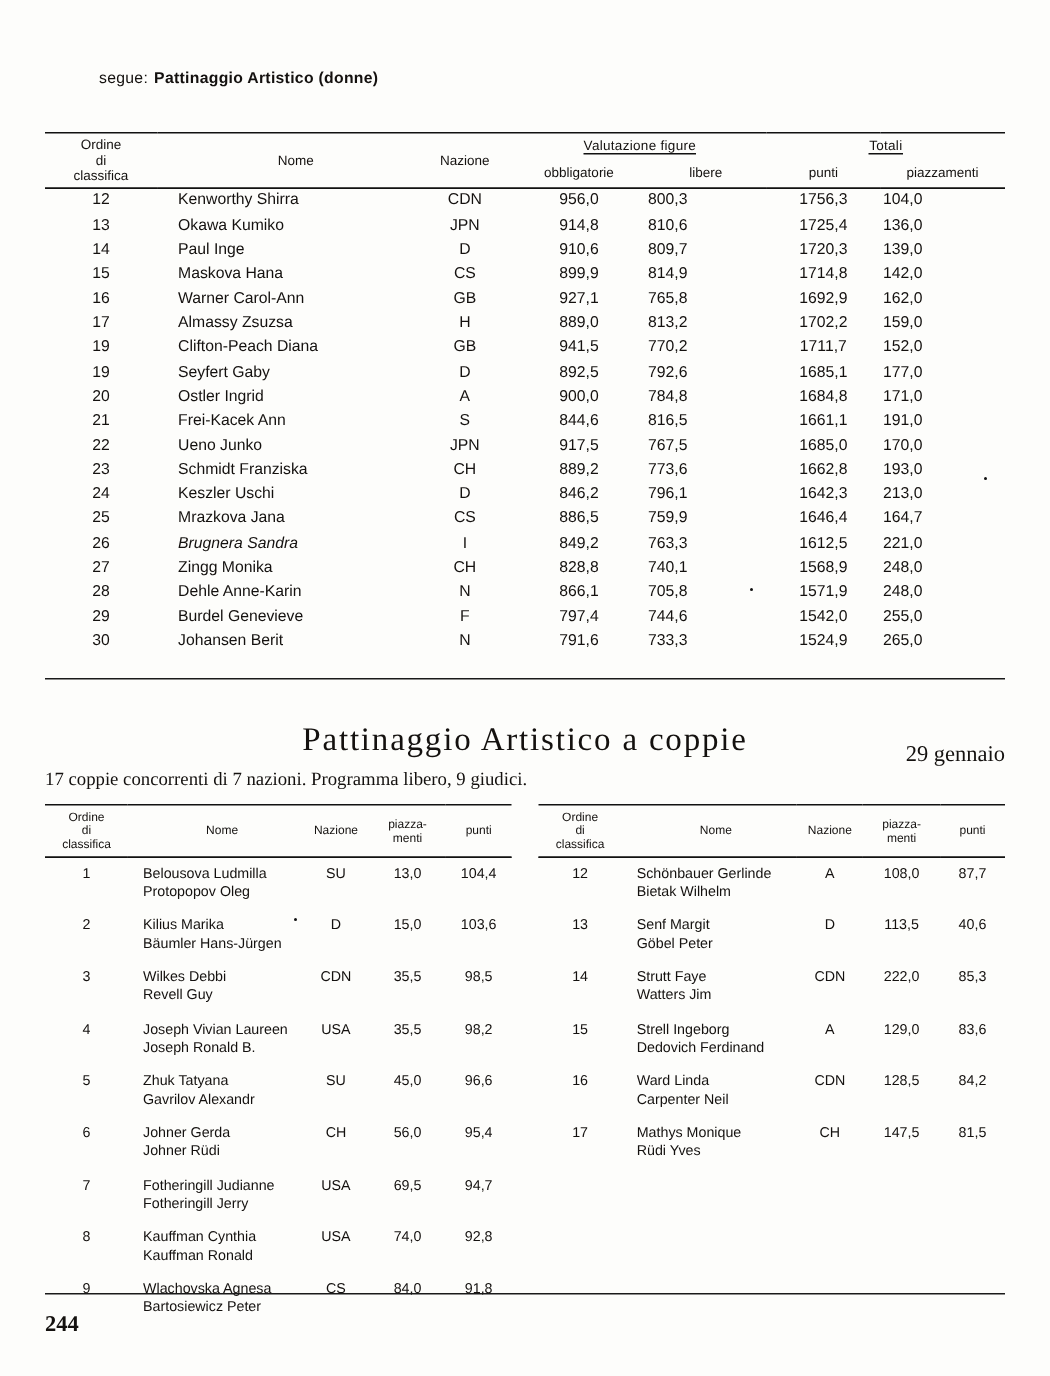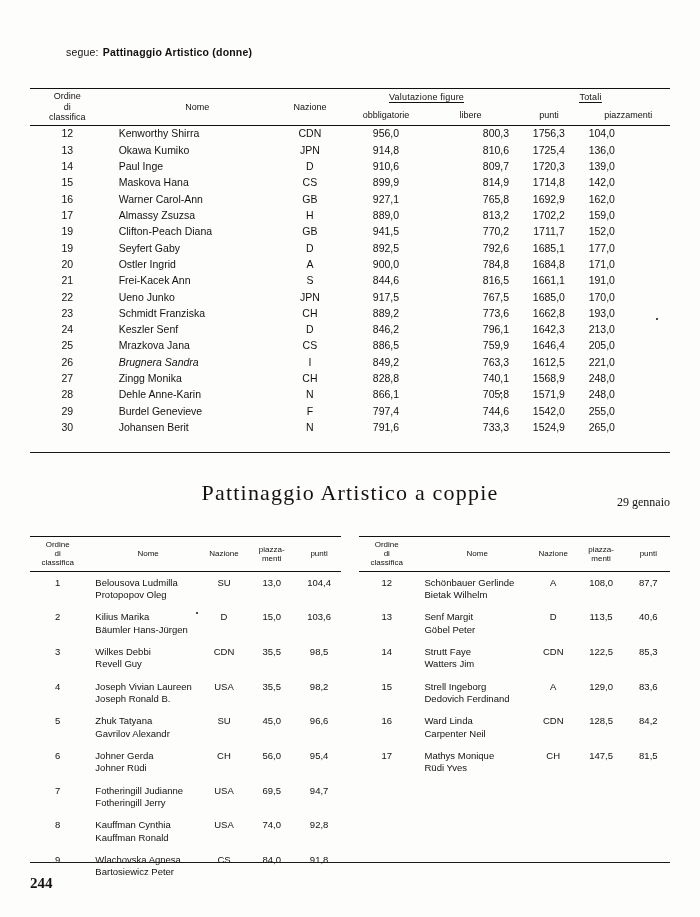--- a/index.html
+++ b/index.html
@@ -88,21 +88,21 @@
   }
   #women-table tbody td {
     padding: 1.6px 2px;
     font-size: 10.5px;
     line-height: 1.25;
   }
   .c-rank   { width: 78px; text-align: center; }
   .c-name   { width: 180px; text-align: left; padding-left: 14px !important; }
   .c-nat    { width: 66px;  text-align: center; }
   .c-obb    { width: 92px;  text-align: center; }
-  .c-lib    { width: 88px;  text-align: right; }
+  .c-lib    { width: 88px;  text-align: left; }
   .c-punti  { width: 80px;  text-align: center; }
   .c-piaz   { width: 86px;  text-align: left; }
   .italic-name { font-style: italic; }
 
   .dot-mark {
     position: absolute;
     width: 2px; height: 2px;
     background: #111;
     border-radius: 50%;
   }
@@ -117,21 +117,21 @@
     top: 480px;
     text-align: center;
     font-size: 22px;
     letter-spacing: 1.2px;
     font-family: "Liberation Serif", serif;
   }
   #pairs-date {
     position: absolute;
     right: 30px;
     top: 495px;
-    font-size: 12px;
+    font-size: 15px;
     font-family: "Liberation Serif", serif;
   }
   #pairs-sub {
     position: absolute;
     left: 30px;
     top: 512px;
     font-size: 12.5px;
     font-family: "Liberation Serif", serif;
   }
 
@@ -320,35 +320,35 @@
             <td class="c-rank">23</td>
             <td class="c-name">Schmidt Franziska</td>
             <td class="c-nat">CH</td>
             <td class="c-obb">889,2</td>
             <td class="c-lib">773,6</td>
             <td class="c-punti">1662,8</td>
             <td class="c-piaz">193,0</td>
           </tr>
           <tr>
             <td class="c-rank">24</td>
-            <td class="c-name">Keszler Senf</td>
+            <td class="c-name">Keszler Uschi</td>
             <td class="c-nat">D</td>
             <td class="c-obb">846,2</td>
             <td class="c-lib">796,1</td>
             <td class="c-punti">1642,3</td>
             <td class="c-piaz">213,0</td>
           </tr>
           <tr>
             <td class="c-rank">25</td>
             <td class="c-name">Mrazkova Jana</td>
             <td class="c-nat">CS</td>
             <td class="c-obb">886,5</td>
             <td class="c-lib">759,9</td>
             <td class="c-punti">1646,4</td>
-            <td class="c-piaz">205,0</td>
+            <td class="c-piaz">164,7</td>
           </tr>
           <tr>
             <td class="c-rank">26</td>
             <td class="c-name italic-name">Brugnera Sandra</td>
             <td class="c-nat">I</td>
             <td class="c-obb">849,2</td>
             <td class="c-lib">763,3</td>
             <td class="c-punti">1612,5</td>
             <td class="c-piaz">221,0</td>
           </tr>
@@ -392,20 +392,21 @@
     </table>
   </div>
 
   <div class="dot-mark" style="left:656px; top:318px;"></div>
   <div class="dot-mark" style="left:500px; top:392px;"></div>
 
   <div class="rule" id="sep-rule-1"></div>
 
   <div id="pairs-title">Pattinaggio  Artistico  a  coppie</div>
   <div id="pairs-date">29 gennaio</div>
+  <div id="pairs-sub">17 coppie concorrenti di 7 nazioni. Programma libero, 9 giudici.</div>
 
   <div id="pairs-wrap">
 
     <div class="pairs-col">
       <table class="ptbl">
         <thead>
           <tr class="hdr-rule-top hdr-rule-bottom">
             <th class="p-rank">
               <div>Ordine</div>
               <div>di</div>
@@ -554,21 +555,21 @@
               <td class="p-piaz">113,5</td>
               <td class="p-pun">40,6</td>
             </tr>
             <tr>
               <td class="p-rank">14</td>
               <td class="p-name">
                 <span class="pname2">Strutt Faye</span>
                 <span class="pname2">Watters Jim</span>
               </td>
               <td class="p-nat">CDN</td>
-              <td class="p-piaz">122,5</td>
+              <td class="p-piaz">222,0</td>
               <td class="p-pun">85,3</td>
             </tr>
             <tr>
               <td class="p-rank">15</td>
               <td class="p-name">
                 <span class="pname2">Strell Ingeborg</span>
                 <span class="pname2">Dedovich Ferdinand</span>
               </td>
               <td class="p-nat">A</td>
               <td class="p-piaz">129,0</td>

